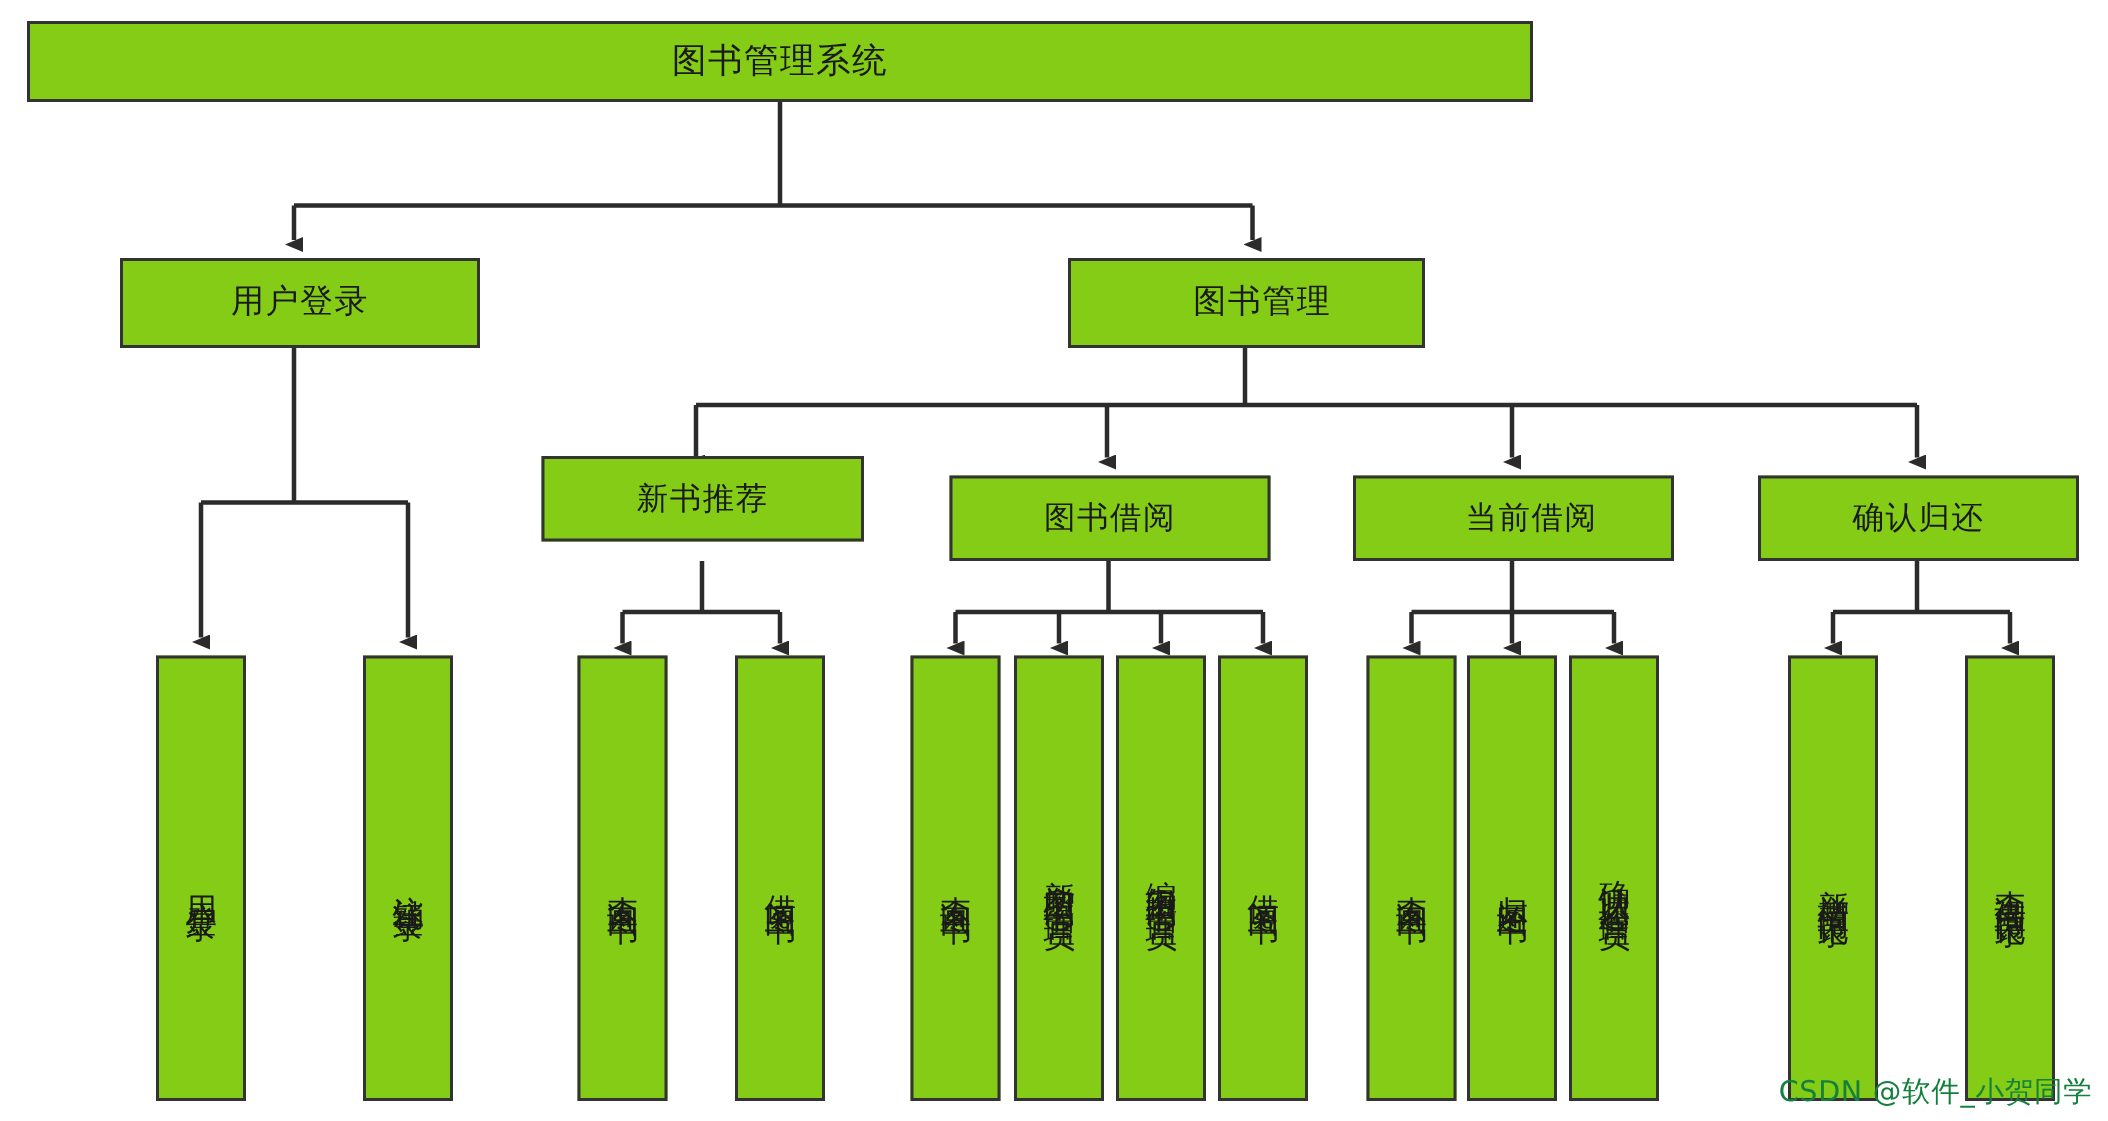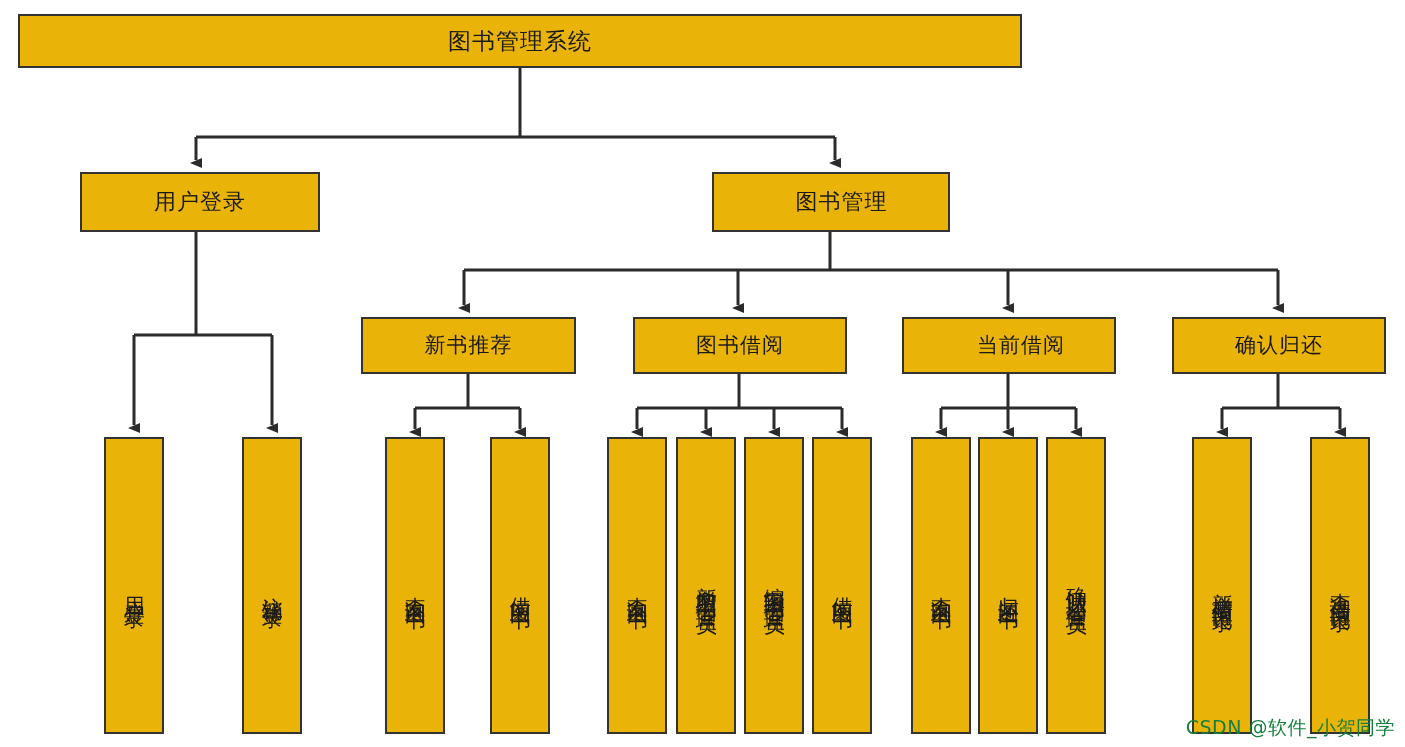--- a/index.html
+++ b/index.html
@@ -9,21 +9,21 @@
     background:#ffffff;
     font-family:"DejaVu Sans","Liberation Sans",sans-serif;
     overflow:hidden;
   }
   #diagram-root{position:relative;width:1405px;height:747px;}
   svg#edges{position:absolute;left:0;top:0;width:1405px;height:747px;}
 
   .node{
     position:absolute;
     box-sizing:border-box;
-    background:#eab308;
+    background:#84cc16;
     border:2.5px solid #333333;
     display:flex;
     align-items:center;
     justify-content:center;
     color:#222222;
   }
   .node .label{
     font-size:22px;
     letter-spacing:1px;
     line-height:1.25;
@@ -118,21 +118,21 @@
     <span class="label">图书管理系统</span>
   </div>
 
   <div class="node l1" style="left:80px;top:172px;width:240px;height:60px;">
     <span class="label">用户登录</span>
   </div>
   <div class="node l1" style="left:712px;top:172px;width:238px;height:60px;padding-left:21px;">
     <span class="label">图书管理</span>
   </div>
 
-  <div class="node l2" style="left:361px;top:317px;width:215px;height:57px;">
+  <div class="node l2" style="left:361px;top:304px;width:215px;height:57px;">
     <span class="label">新书推荐</span>
   </div>
   <div class="node l2" style="left:633px;top:317px;width:214px;height:57px;font-family:Liberation Serif, serif;">
     <span class="label">图书借阅</span>
   </div>
   <div class="node l2" style="left:902px;top:317px;width:214px;height:57px;padding-left:24px;">
     <span class="label">当前借阅</span>
   </div>
   <div class="node l2" style="left:1172px;top:317px;width:214px;height:57px;">
     <span class="label">确认归还</span>

